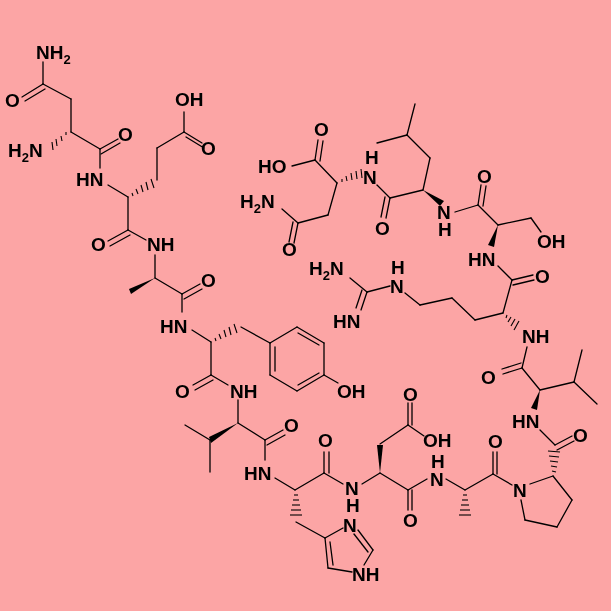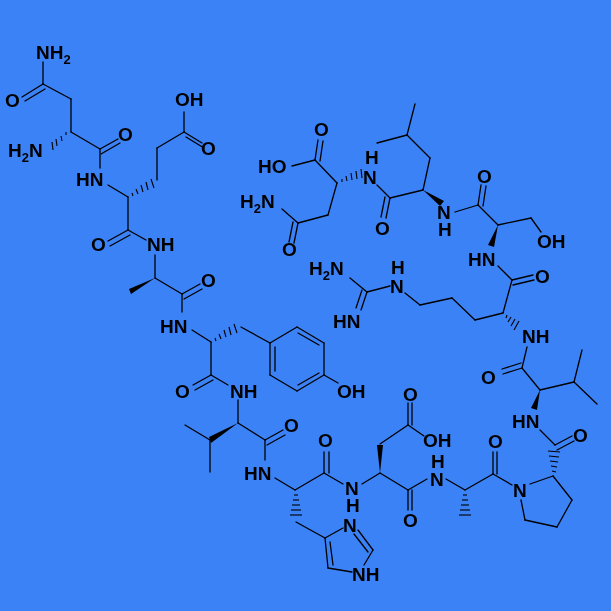--- a/index.html
+++ b/index.html
@@ -1,16 +1,16 @@
 <!DOCTYPE html>
 <html><head>
 <meta charset="utf-8">
 <style>
   html, body { margin: 0; padding: 0; background: #ffffff; }
-  #canvas { position: relative; width: 611px; height: 611px; background: #3b82f6; overflow: hidden; }
+  #canvas { position: relative; width: 611px; height: 611px; background: #fca5a5; overflow: hidden; }
   svg { position: absolute; left: 0; top: 0; }
   .bond { stroke: #000000; stroke-width: 1.3; fill: none; stroke-linecap: round; }
   .wedge { fill: #000000; stroke: none; }
   .hash { stroke: #000000; stroke-width: 1.1; }
   .atom { font-family: "Liberation Sans", sans-serif; font-weight: bold; font-size: 19px; fill: #000000; }
   .atom tspan.sub { font-size: 13px; }
 </style>
 </head>
 <body>
 

